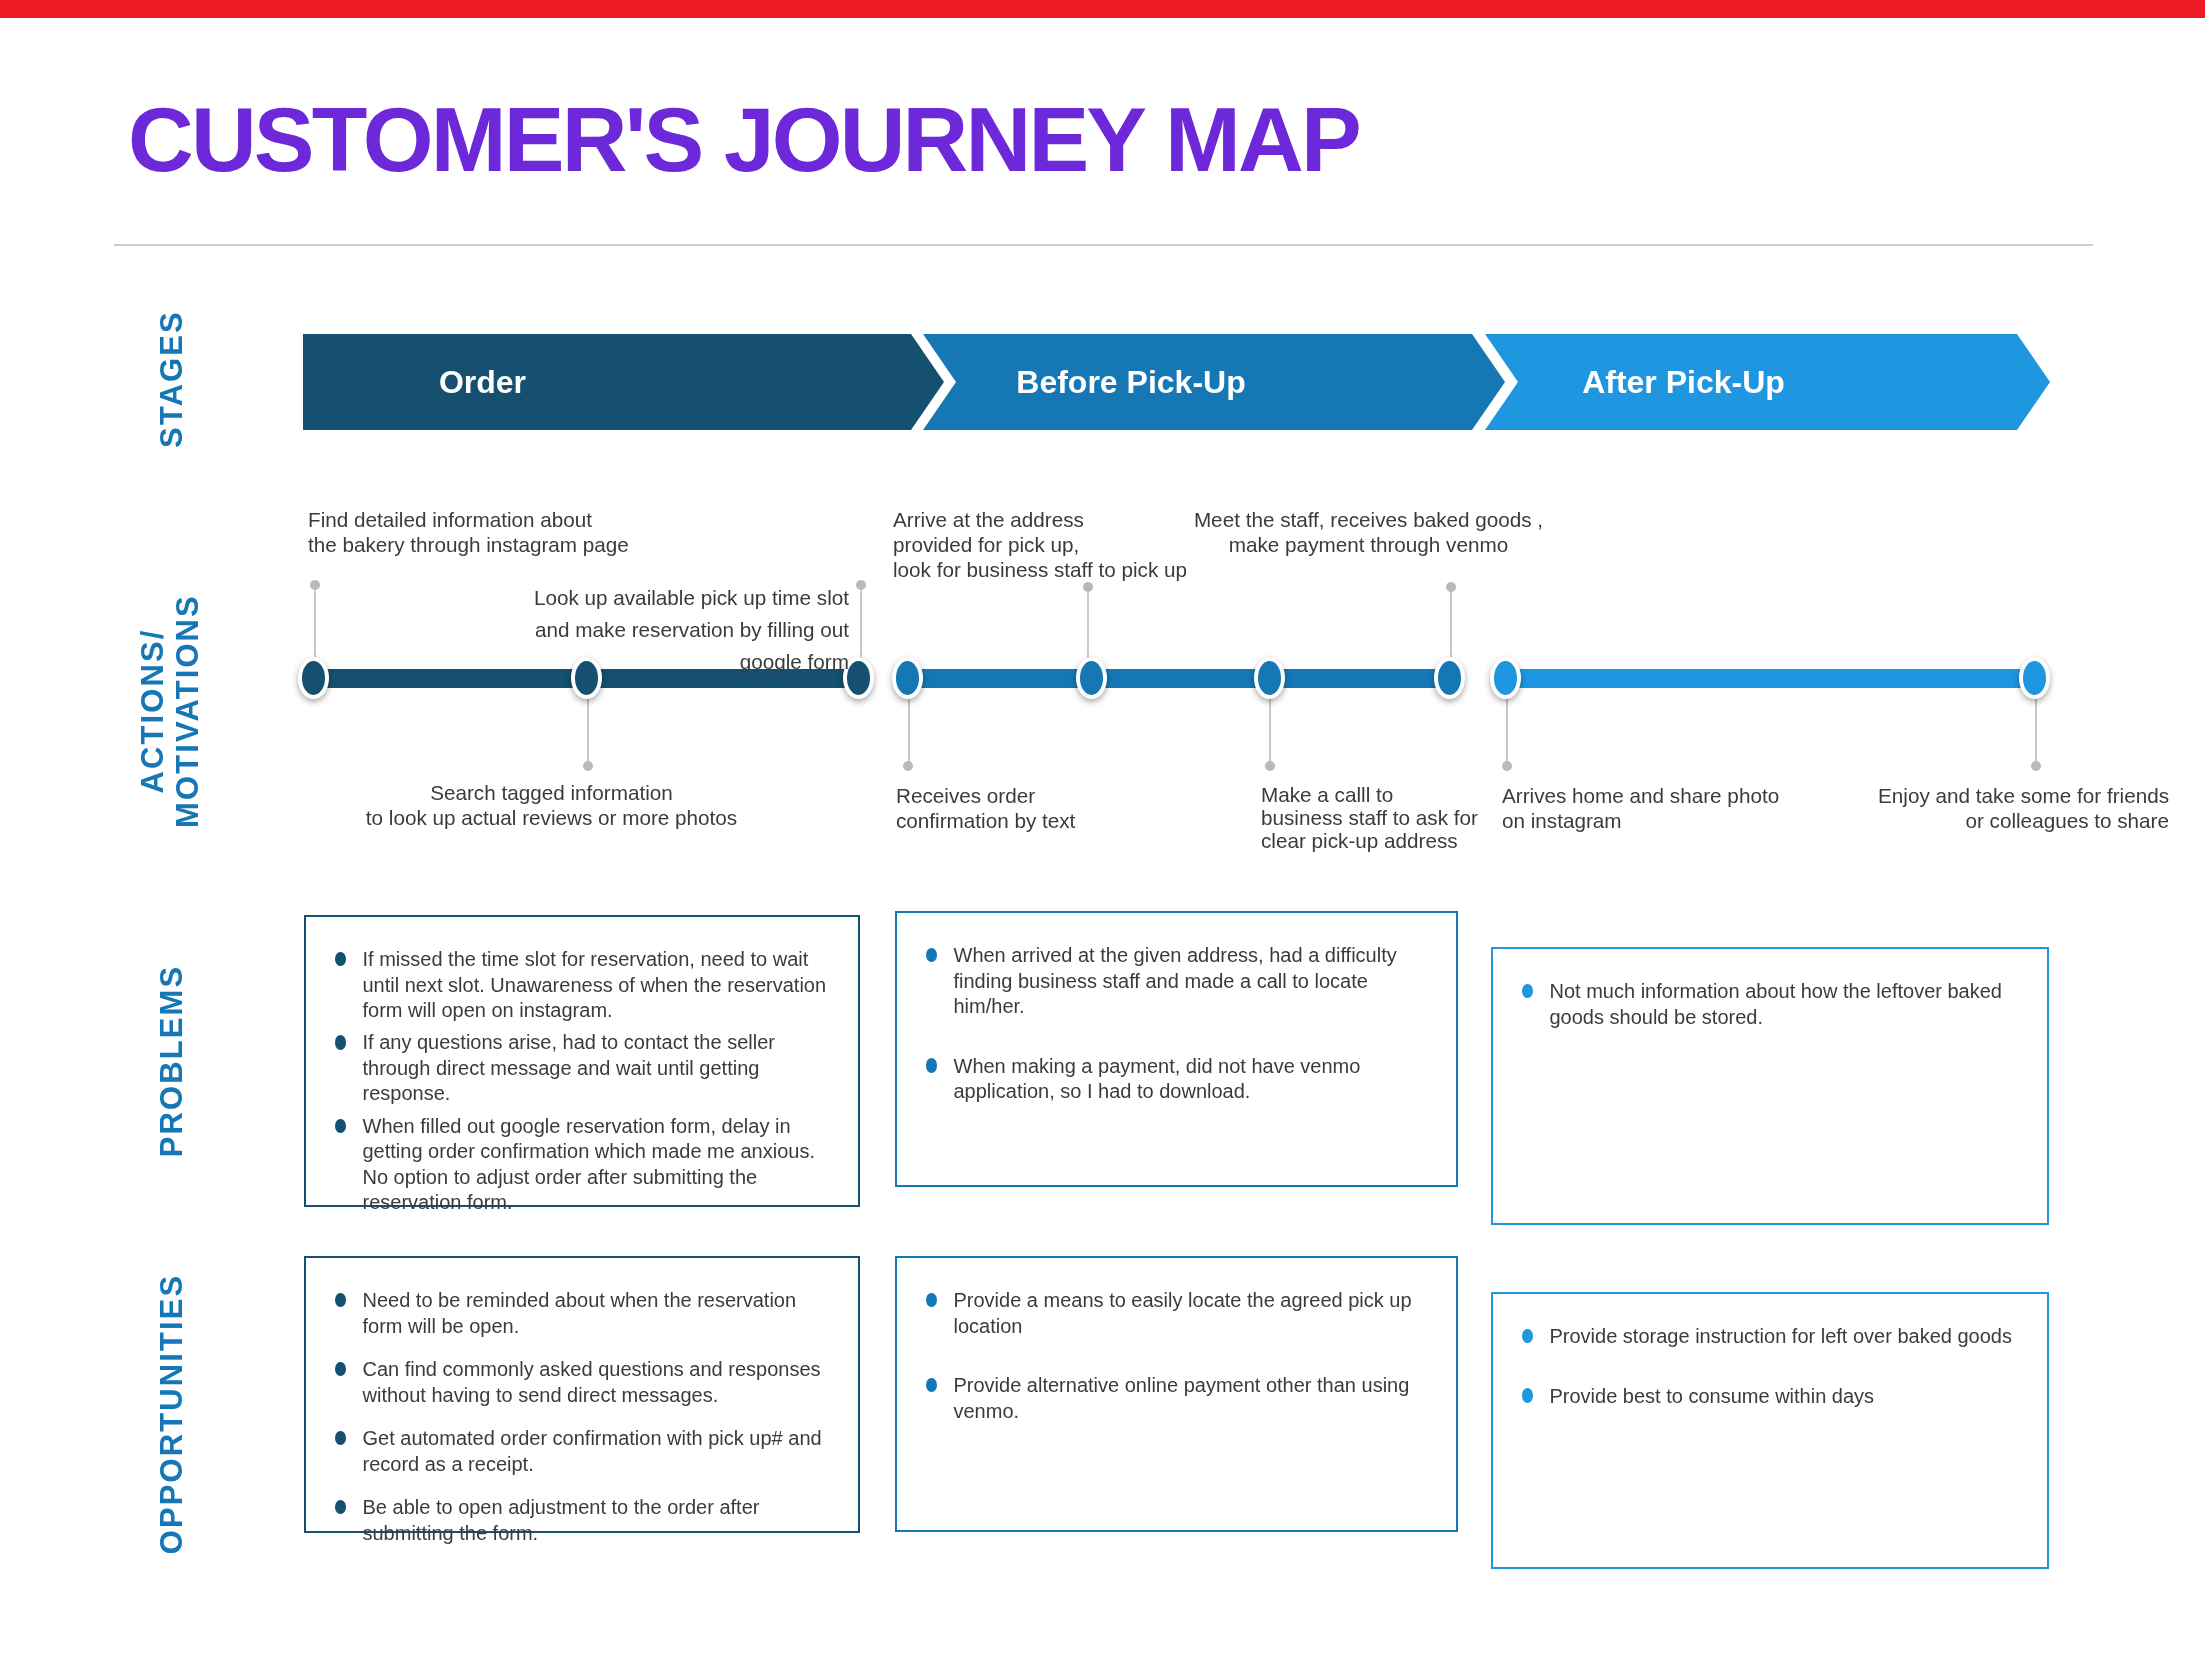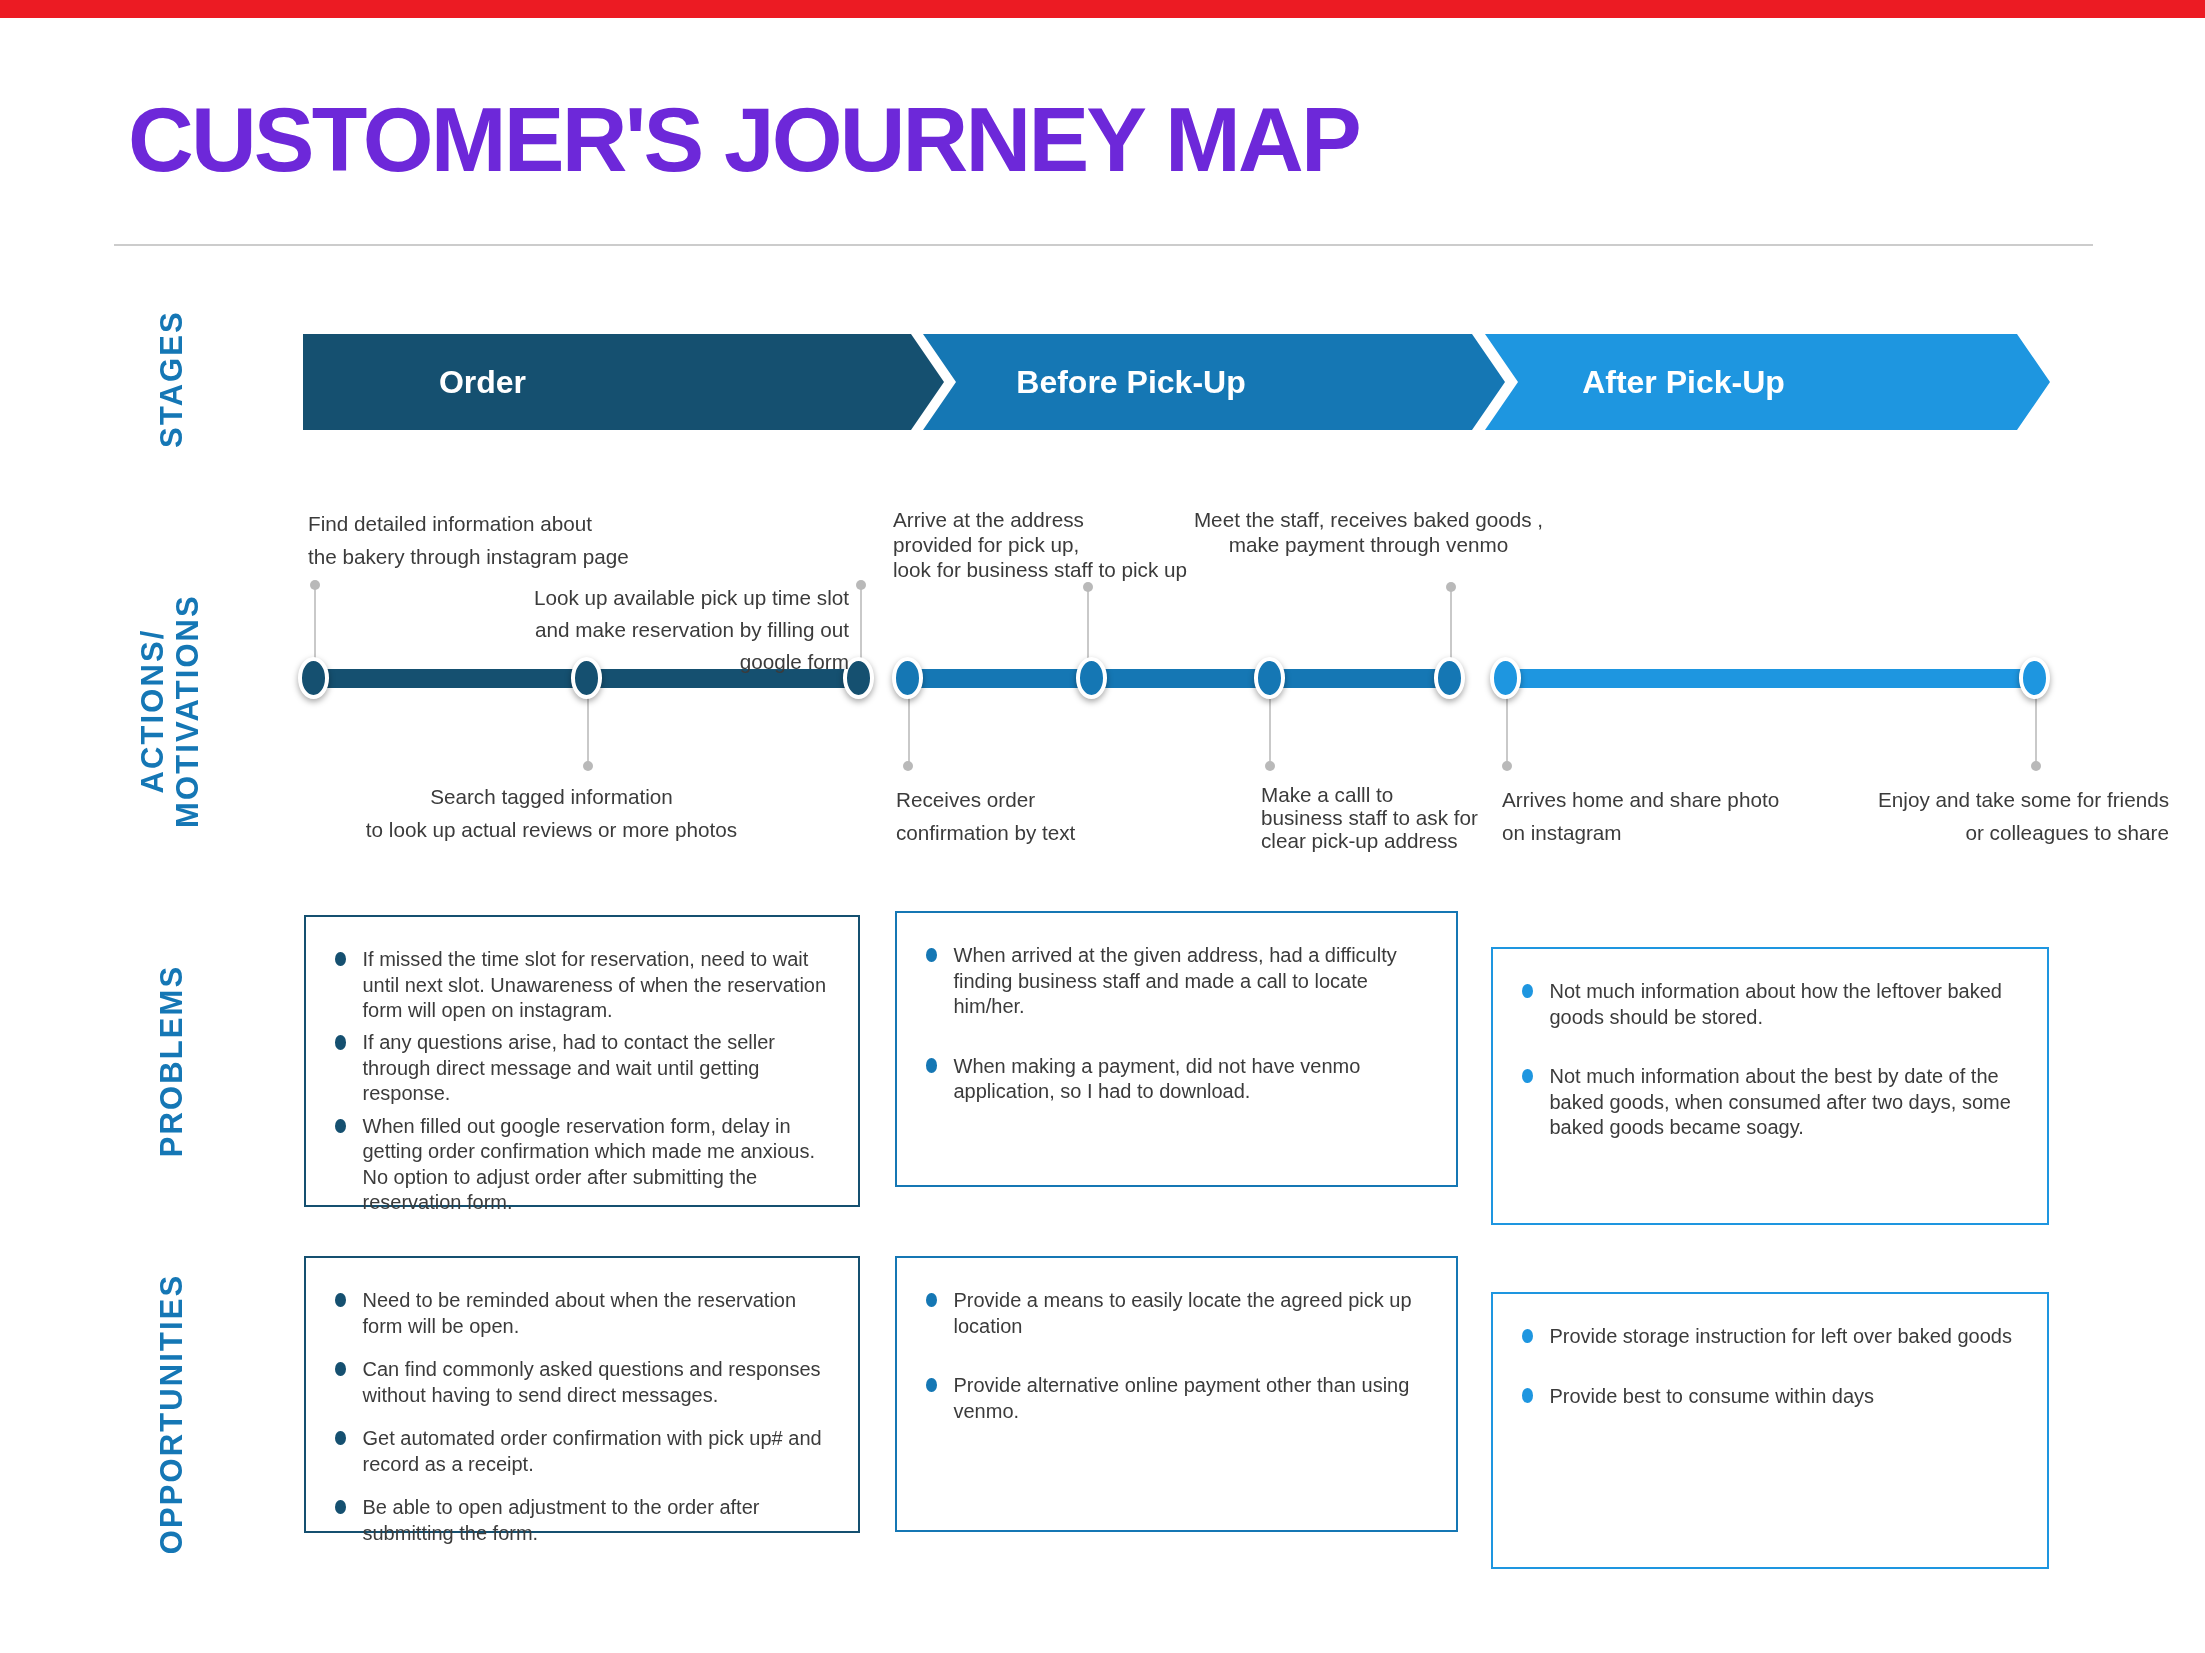--- a/index.html
+++ b/index.html
@@ -38,21 +38,21 @@
     box-shadow:0 2.8px 6.2px rgba(0,0,0,0.35);top:657px;
   }
   .c-dark{background:#155070;}
   .c-mid{background:#1577b4;}
   .c-light{background:#1e96e0;}
   
   .stem{position:absolute;width:2.1px;background:#c9c9c9;}
   .gdot{position:absolute;width:10.3px;height:10.3px;border-radius:50%;background:#b9b9b9;}
   
   .note{
-    position:absolute;font-size:20.7px;line-height:33px;color:#3b3b3b;white-space:pre-line;
+    position:absolute;font-size:20.7px;line-height:25px;color:#3b3b3b;white-space:pre-line;
   }
   
   .box{
     position:absolute;background:#ffffff;border:2.1px solid;box-sizing:border-box;
     padding:30px 26px 13.8px 29px;
   }
   .b-dark{border-color:#155070;}
   .b-mid{border-color:#1577b4;}
   .b-light{border-color:#1e96e0;margin-top:36px;}
   .box ul{list-style:none;margin:0;padding:0;}
@@ -170,24 +170,20 @@
         <span class="t">When making a payment, did not have venmo application, so I had to download.</span>
       </li>
     </ul>
 </div>
 <div class="box b-light" style="left:1491px;top:911px;width:558px;height:278px;">
   <ul class="gap-l">
       <li>
         <span class="blt" style="background: rgb(30, 150, 224);"></span>
         <span class="t">Not much information about how the leftover baked goods should be stored.</span>
       </li>
-      <li>
-        <span class="blt" style="background: rgb(30, 150, 224);"></span>
-        <span class="t">Not much information about the best by date of the baked goods, when consumed after two days, some baked goods became soagy.</span>
-      </li>
     </ul>
 </div>
 
 <div class="box b-dark" style="left:304px;top:1256px;width:556px;height:277px;">
   <ul class="gap-m">
       <li>
         <span class="blt" style="background: rgb(21, 80, 112);"></span>
         <span class="t">Need to be reminded about when the reservation form will be open.</span>
       </li>
       <li>

